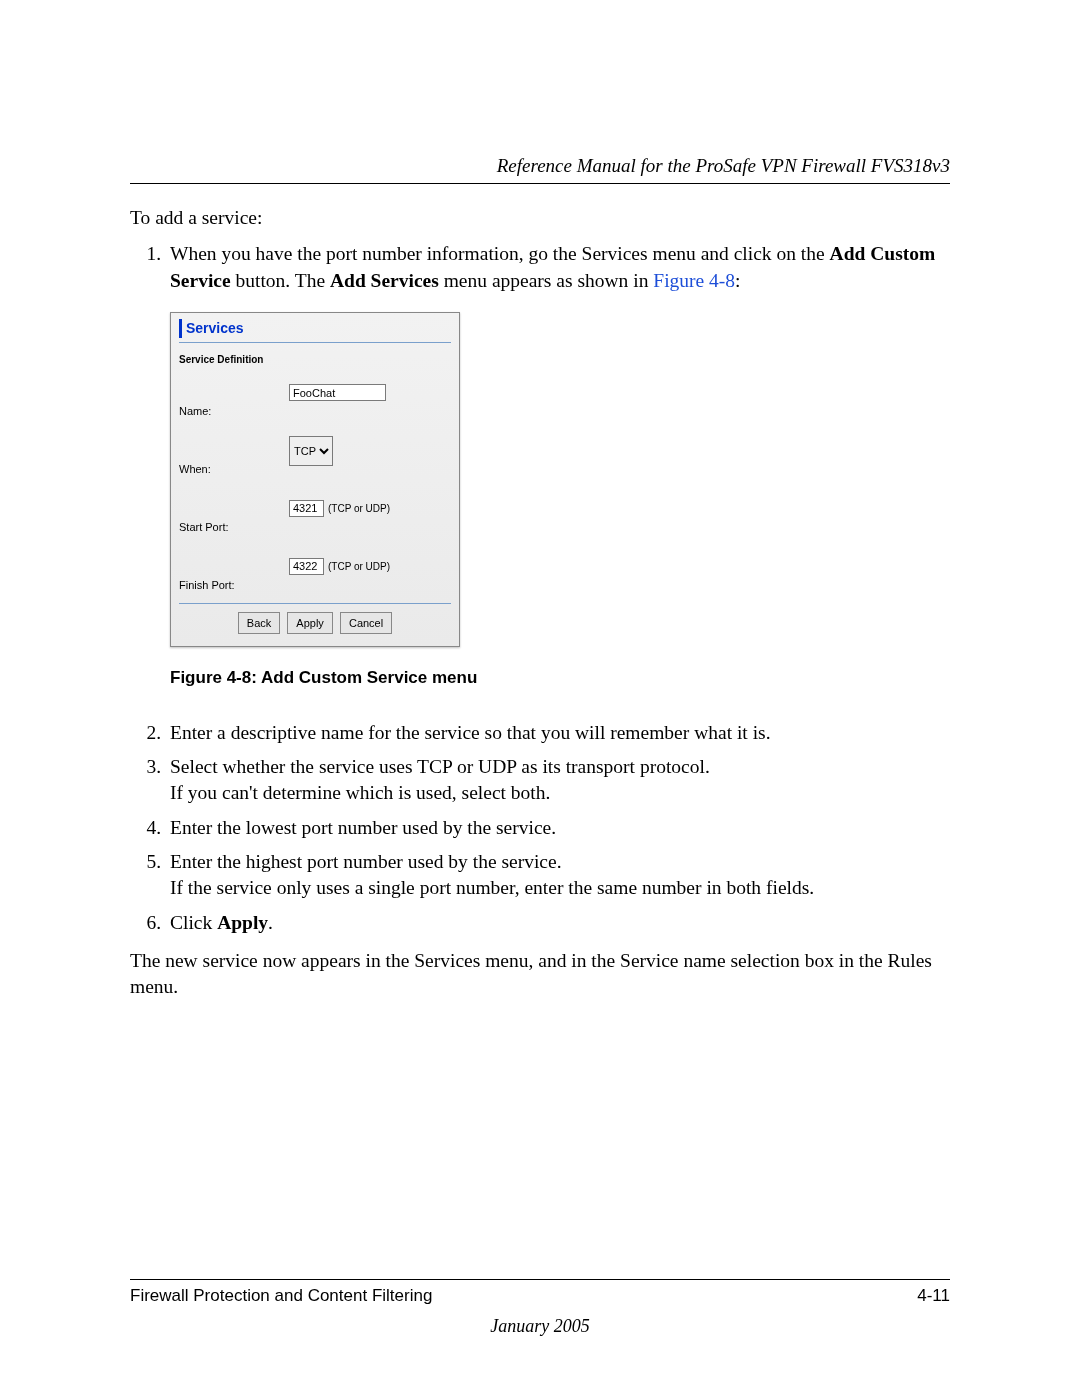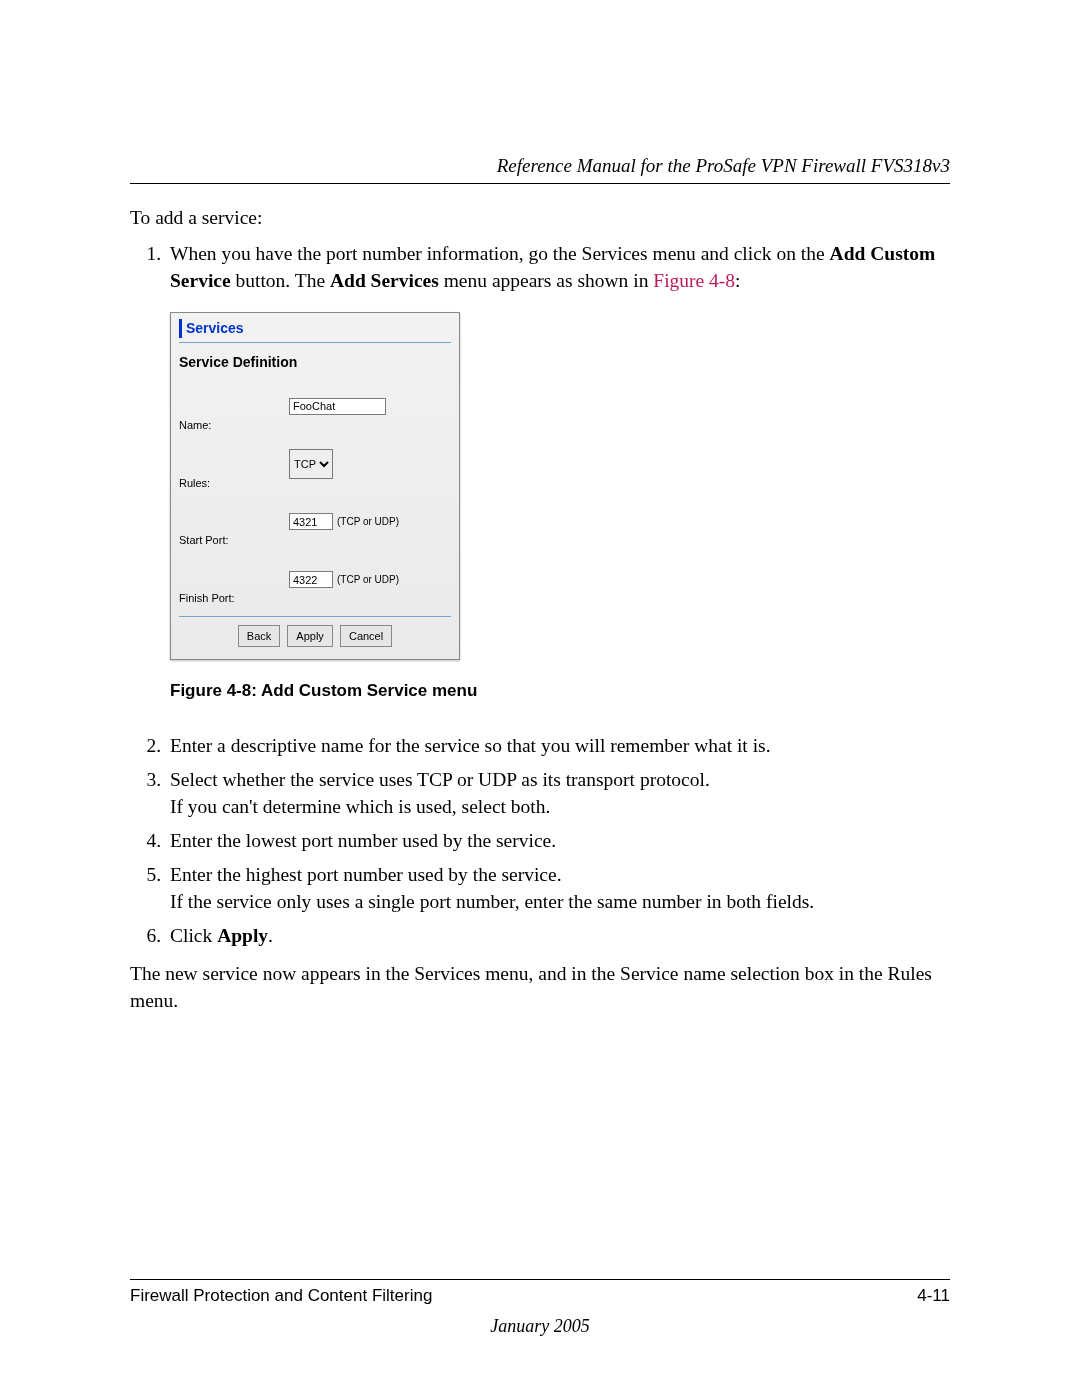--- a/index.html
+++ b/index.html
@@ -46,21 +46,21 @@
   }
   ol.steps {
     margin: 0 0 12px 0;
     padding-left: 36px;
   }
   ol.steps li {
     margin-bottom: 8px;
     padding-left: 4px;
   }
   .link {
-    color: #be185d;
+    color: #1d4ed8;
   }
   .bold { font-weight: bold; }
 
   
   .panel-wrap {
     margin: 18px 0 12px 40px;
     width: 290px;
   }
   .panel {
     border: 1px solid #888;
@@ -80,22 +80,22 @@
     padding-left: 4px;
     margin-bottom: 2px;
   }
   .panel-rule {
     border: none;
     border-top: 1px solid #7aa0cc;
     margin: 4px 0 10px 0;
   }
   .panel-section-label {
     font-weight: bold;
-    font-size: 14px;
-    margin-bottom: 8px;
+    font-size: 10px;
+    margin-bottom: 0;
   }
   .form-row {
     display: flex;
     align-items: center;
     margin-bottom: 5px;
     font-size: 11px;
   }
   .form-row .lbl {
     width: 110px;
     margin-top: 38px;
@@ -108,21 +108,21 @@
   .txt-input {
     font-family: Verdana, Arial, sans-serif;
     font-size: 11px;
     height: 17px;
     border: 1px solid #7a7a7a;
     background: #fff;
     padding: 0 3px;
     box-sizing: border-box;
   }
   .txt-name { width: 97px; }
-  .txt-port { width: 44px; }
+  .txt-port { width: 35px; }
   .sel {
     font-family: Verdana, Arial, sans-serif;
     font-size: 11px;
     height: 30px;
     border: 1px solid #7a7a7a;
     background: #efefef;
   }
   .port-note {
     font-size: 10px;
   }
@@ -199,21 +199,21 @@
         <div class="panel-section-label">Service Definition</div>
 
         <div class="form-row">
           <div class="lbl">Name:</div>
           <div class="ctrl">
             <input class="txt-input txt-name" value="FooChat" style="">
           </div>
         </div>
 
         <div class="form-row">
-          <div class="lbl">Rules:</div>
+          <div class="lbl">When:</div>
           <div class="ctrl">
             <select class="sel">
               <option>TCP</option>
             </select>
           </div>
         </div>
 
         <div class="form-row">
           <div class="lbl">Start Port:</div>
           <div class="ctrl">

